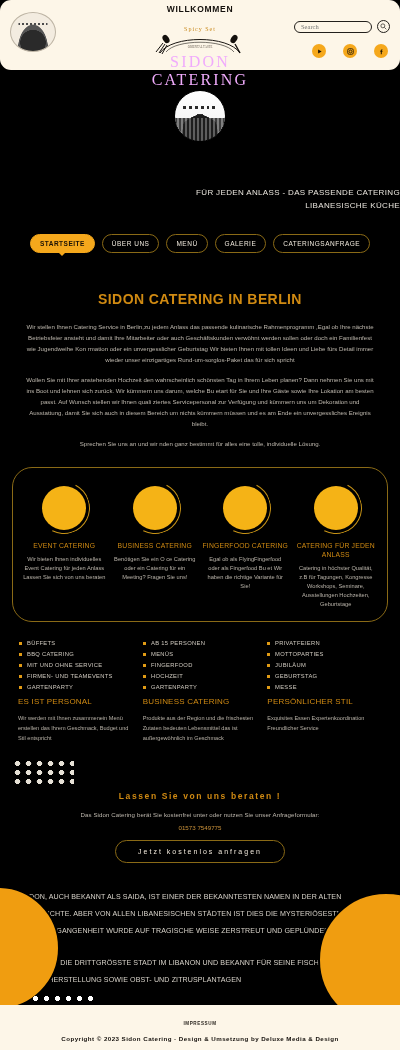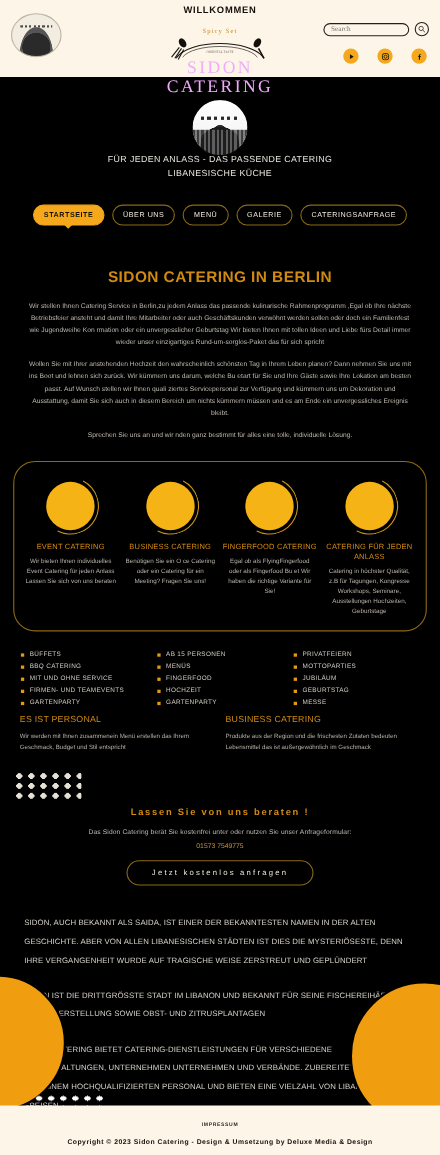--- a/index.html
+++ b/index.html
@@ -11,20 +11,21 @@
     overflow:hidden;
     position:relative;
   }
 
   
   .topbar {
     position:relative;
     height:70px;
     background:#fdf6e8;
     overflow:visible;
+    border-radius:11px;
   }
   .welcome {
     position:absolute; top:4px; left:0; width:100%;
     text-align:center;
     font-size:8.5px; font-weight:bold; letter-spacing:.7px;
     color:#14100c;
   }
   .badge-logo {
     position:absolute; left:10px; top:12px;
     width:46px; height:40px;
@@ -117,22 +118,22 @@
     content:""; position:absolute; left:50%; top:30%;
     transform:translateX(-50%);
     width:70%; height:3px;
     background:repeating-linear-gradient(90deg,#2a2a2a 0 3px, transparent 3px 6px);
   }
 
   
   .dark { position:relative; background:#000; }
 
   .hero-sub {
-    padding-top:68px;
-    text-align:center;
+    padding-top:116px;
+    text-align:right;
     color:#e9e5dd;
     font-size:8px; letter-spacing:.35px; line-height:13px;
   }
 
   .navrow {
     display:flex; justify-content:center; align-items:center;
     gap:7px; margin-top:22px;
   }
   .navitem {
     border:1px solid #8a6a16; border-radius:13px;
@@ -441,20 +442,24 @@
 
   <div class="features">
     <div class="feat">
       <h3>ES IST PERSONAL</h3>
       <p>Wir werden mit Ihnen zusammenein Menü erstellen das Ihrem Geschmack, Budget und Stil entspricht</p>
     </div>
     <div class="feat">
       <h3>BUSINESS CATERING</h3>
       <p>Produkte aus der Region und die frischesten Zutaten bedeuten Lebensmittel das ist außergewöhnlich im Geschmack</p>
     </div>
+    <div class="feat">
+      <h3>PERSÖNLICHER STIL</h3>
+      <p>Exquisites Essen Expertenkoordination Freundlicher Service</p>
+    </div>
   </div>
 
   <div class="dotgrid"></div>
 
   <div class="cta">
     <div class="cta-head">Lassen Sie von uns beraten !</div>
     <div class="cta-sub">Das Sidon Catering berät Sie kostenfrei unter oder nutzen Sie unser Anfrageformular:</div>
     <div class="cta-phone">01573 7549775</div>
     <a class="cta-btn">Jetzt kostenlos anfragen</a>
   </div>

